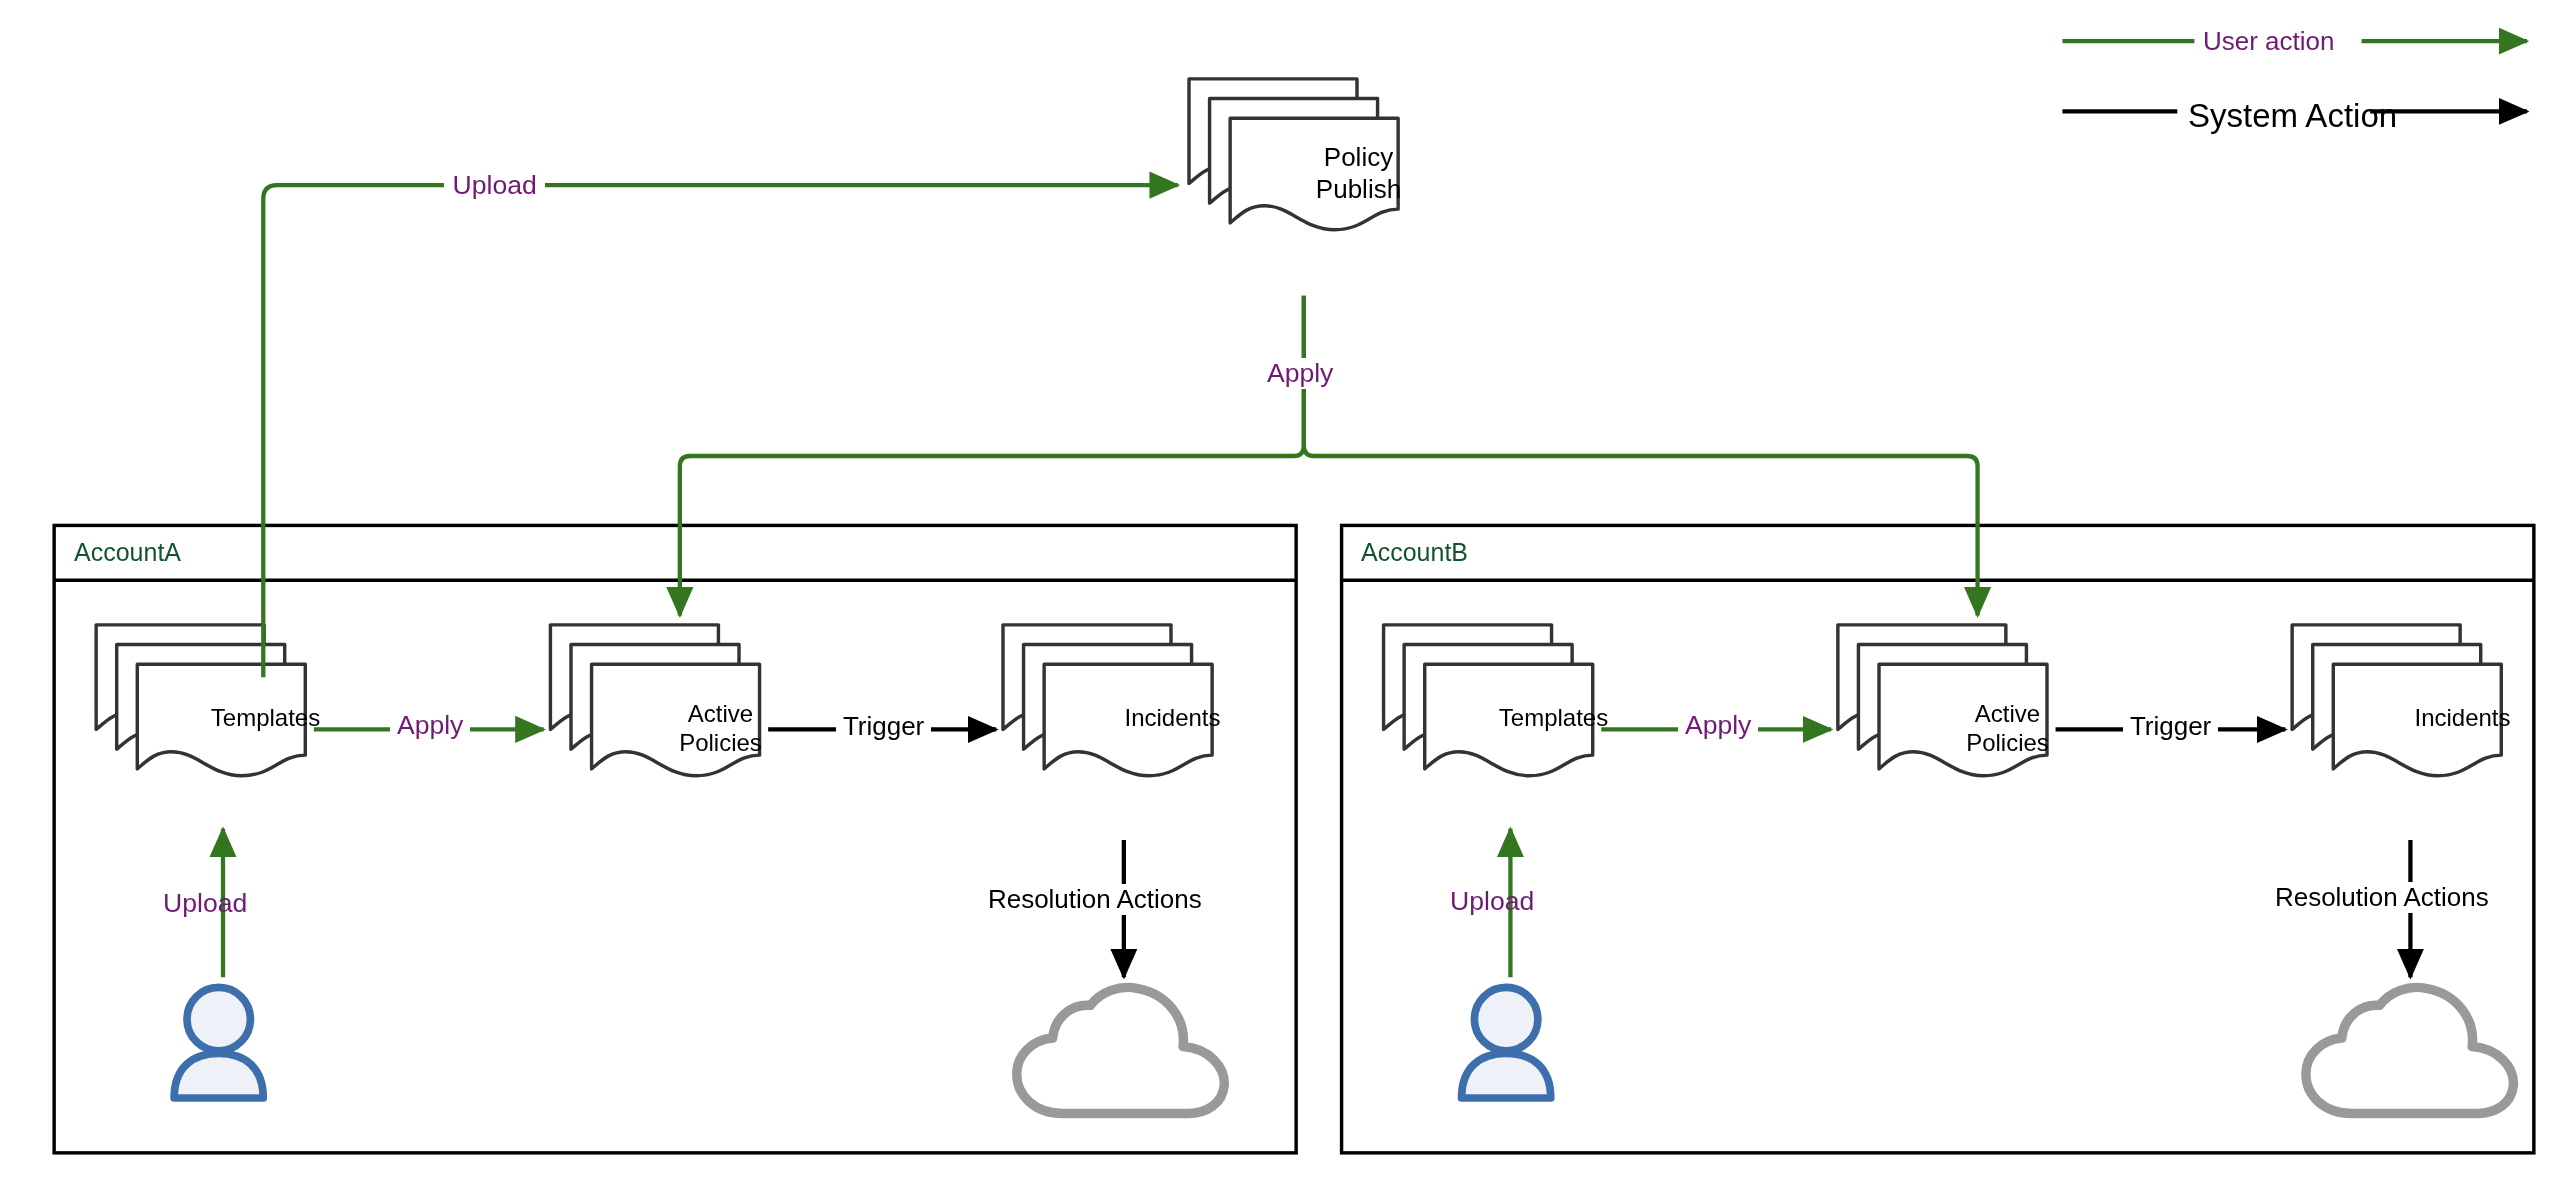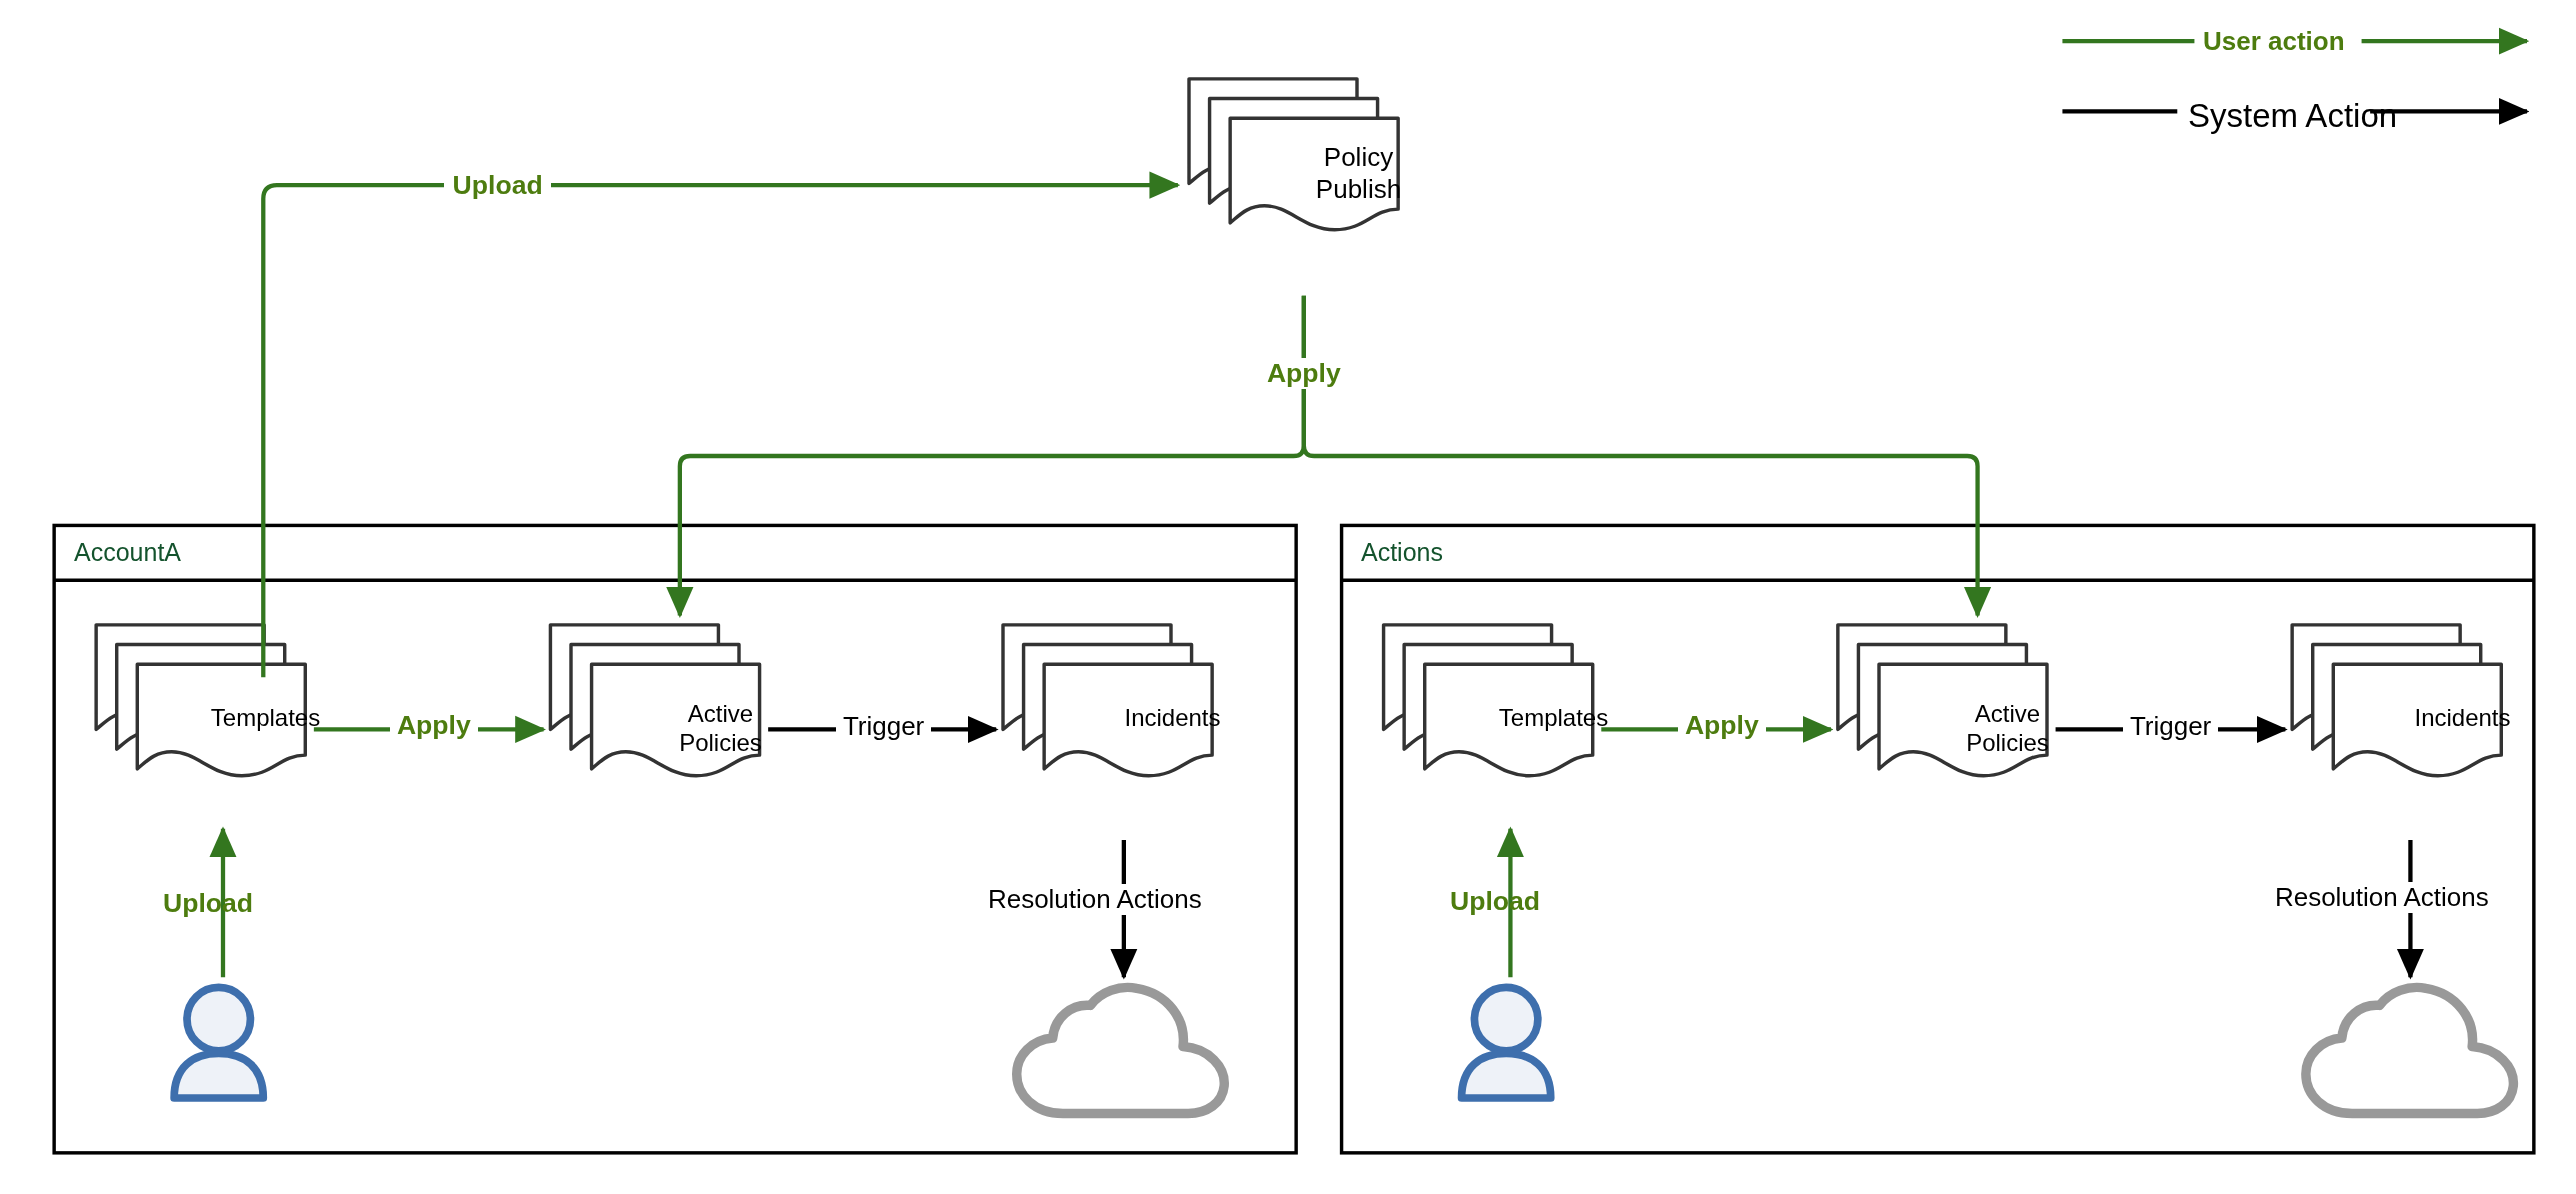--- a/index.html
+++ b/index.html
@@ -1,20 +1,20 @@
 <!DOCTYPE html>
 <html style="font-size:13.7px"><head>
 <meta charset="utf-8">
 <style>
   html,body{margin:0;padding:0;background:#ffffff;}
   body{font-family:"Liberation Sans",sans-serif;}
   #stage{position:relative;width:2576px;height:1194px;background:#ffffff;overflow:hidden;}
   #svg-layer{position:absolute;inset:0;width:2576px;height:1194px;}
   .lbl{position:absolute;white-space:nowrap;line-height:1.18;}
-  .lbl-green{color:#4d7c0f;font-weight:bold;}
+  .lbl-green{color:#701a75;font-weight:normal;}
   .lbl-black{color:#000000;font-weight:normal;}
   .lbl-blue{color:#14532d;font-weight:normal;}
   .shape-text{position:absolute;text-align:center;color:#000000;font-weight:normal;line-height:1.2;
               display:flex;align-items:center;justify-content:center;pointer-events:none;padding-left:45px;}
 </style>
 </head>
 <body>
 
 <div id="stage">
 
@@ -128,21 +128,21 @@
 
   <div class="shape-text" style="left:1228px;top:133px;width:171px;height:81px;font-size:26px;flex-direction:column;">
     <span>Policy</span>
     <span>Publish</span>
   </div>
 
   <div class="lbl lbl-green" style="left:444px;top:170px;font-size:26.6px;background:#ffffff;padding:0 8.6px;">Upload</div>
   <div class="lbl lbl-green" style="left:1260px;top:358px;font-size:26.6px;background:#ffffff;padding:0 6.9px;">Apply</div>
 
   <div class="lbl lbl-blue" style="left:74px;top:538px;font-size:25px;">AccountA</div>
-  <div class="lbl lbl-blue" style="left:1361px;top:538px;font-size:25px;">Actions</div>
+  <div class="lbl lbl-blue" style="left:1361px;top:538px;font-size:25px;">AccountB</div>
 
   <div class="shape-text" style="left:135px;top:694px;width:171px;height:48px;font-size:24px;">Templates</div>
   <div class="shape-text" style="left:590px;top:686px;width:171px;height:86px;font-size:24px;flex-direction:column;">
     <span>Active</span>
     <span>Policies</span>
   </div>
   <div class="shape-text" style="left:1042px;top:694px;width:171px;height:48px;font-size:24px;">Incidents</div>
 
   <div class="lbl lbl-green" style="left:163px;top:888px;font-size:26.6px;">Upload</div>
   <div class="lbl lbl-green" style="left:390px;top:710px;font-size:26.6px;background:#ffffff;padding:0 6.9px;">Apply</div>

